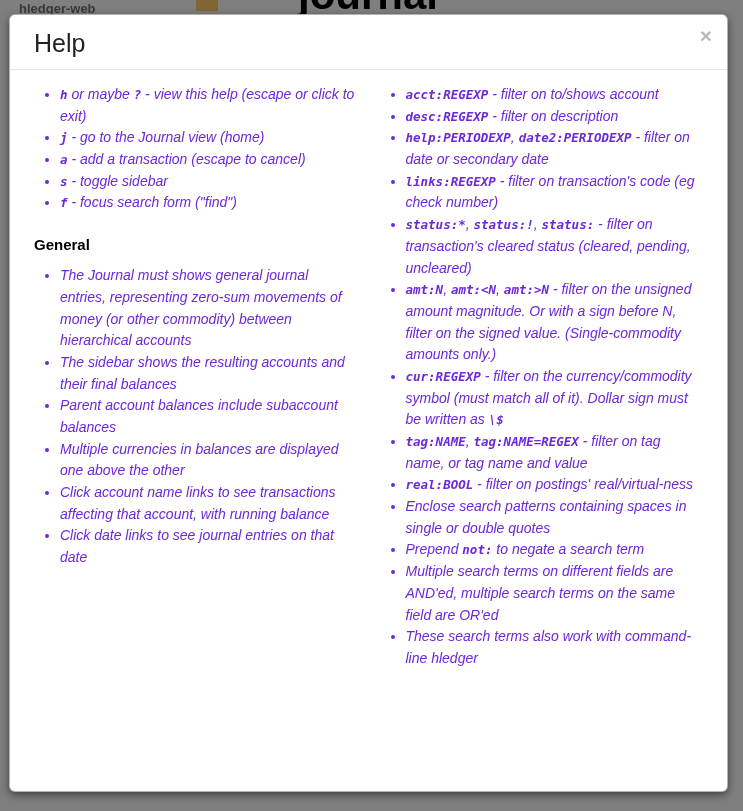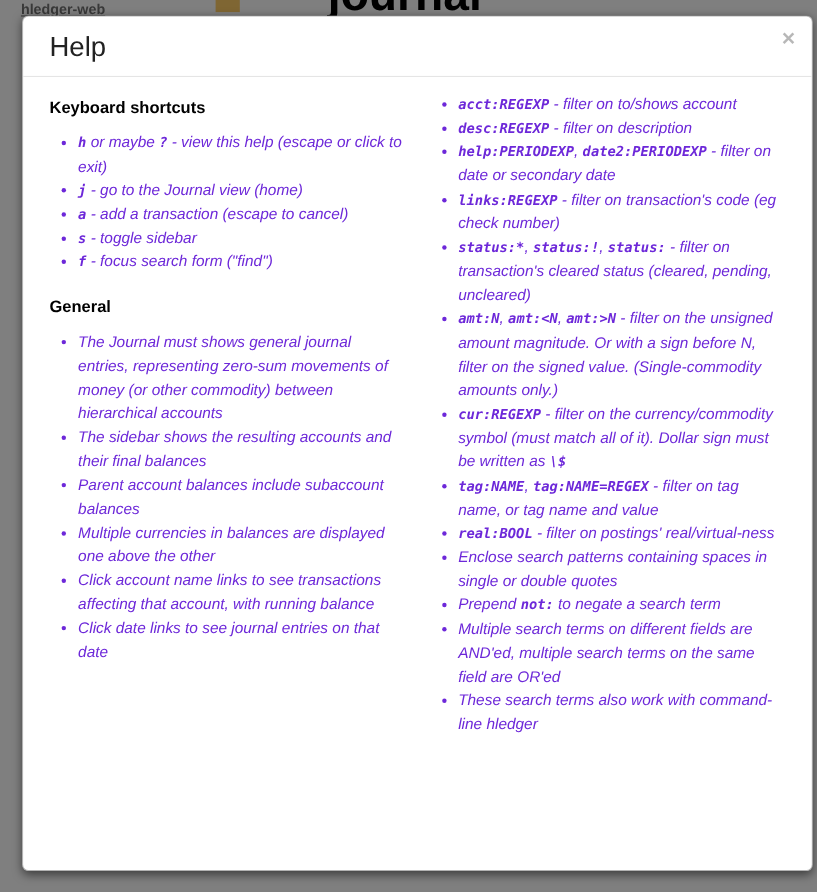--- a/index.html
+++ b/index.html
@@ -28,21 +28,21 @@
   .page-heading {
     position: absolute; top: -26px; left: 298px;
     font-size: 42px; font-weight: bold; line-height: 1;
     color: #000; white-space: nowrap;
   }
   .overlay {
     position: absolute; left: 0; top: 0; width: 743px; height: 811px;
     background: rgba(0,0,0,0.5); z-index: 1;
   }
   .modal {
-    position: absolute; top: 14px; left: 20px;
+    position: absolute; top: 14px; left: 9px;
     width: 719px; height: 778px;
     background: #ffffff;
     border: 1px solid rgba(0,0,0,0.3);
     border-radius: 6px;
     box-shadow: 0 3px 9px rgba(0,0,0,0.5);
     z-index: 2;
     overflow: hidden;
   }
   .modal-header {
     position: relative;
@@ -97,21 +97,20 @@
 
 <div class="overlay"></div>
 
 <div class="modal">
   <div class="modal-header">
     <div class="modal-title">Help</div>
     <div class="close">×</div>
   </div>
   <div class="modal-body">
     <div class="col">
-      <div class="section">Keyboard shortcuts</div>
       <ul>
           <li><span class="code">h</span><span> or maybe </span><span class="code">?</span><span> - view this help (escape or click to exit)</span></li>
           <li><span class="code">j</span><span> - go to the Journal view (home)</span></li>
           <li><span class="code">a</span><span> - add a transaction (escape to cancel)</span></li>
           <li><span class="code">s</span><span> - toggle sidebar</span></li>
           <li><span class="code">f</span><span> - focus search form ("find")</span></li>
         </ul>
       <div class="section">General</div>
       <ul>
           <li><span>The Journal must shows general journal entries, representing zero-sum movements of money (or other commodity) between hierarchical accounts</span></li>

